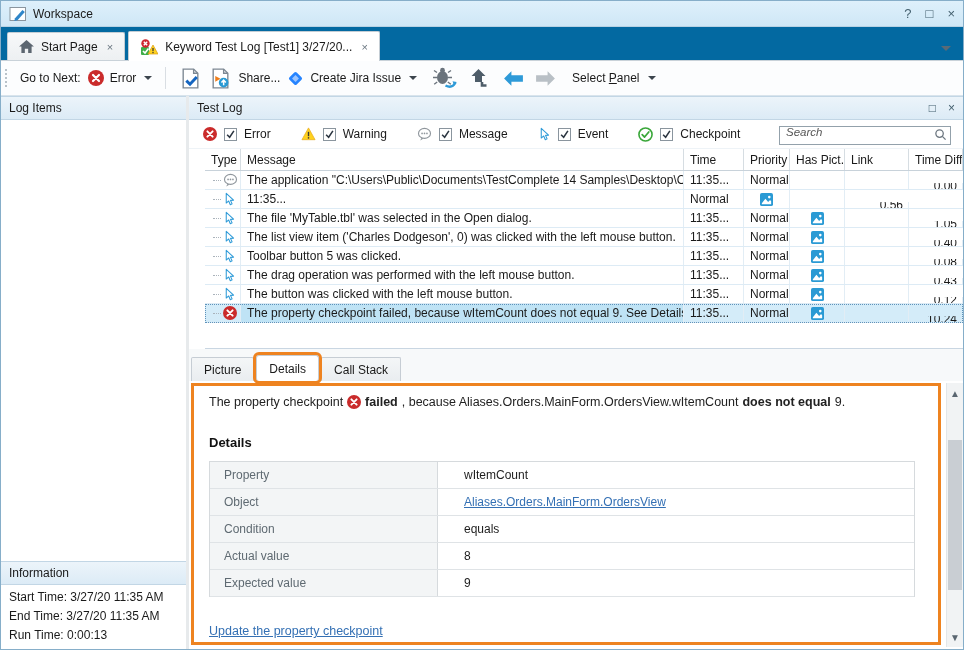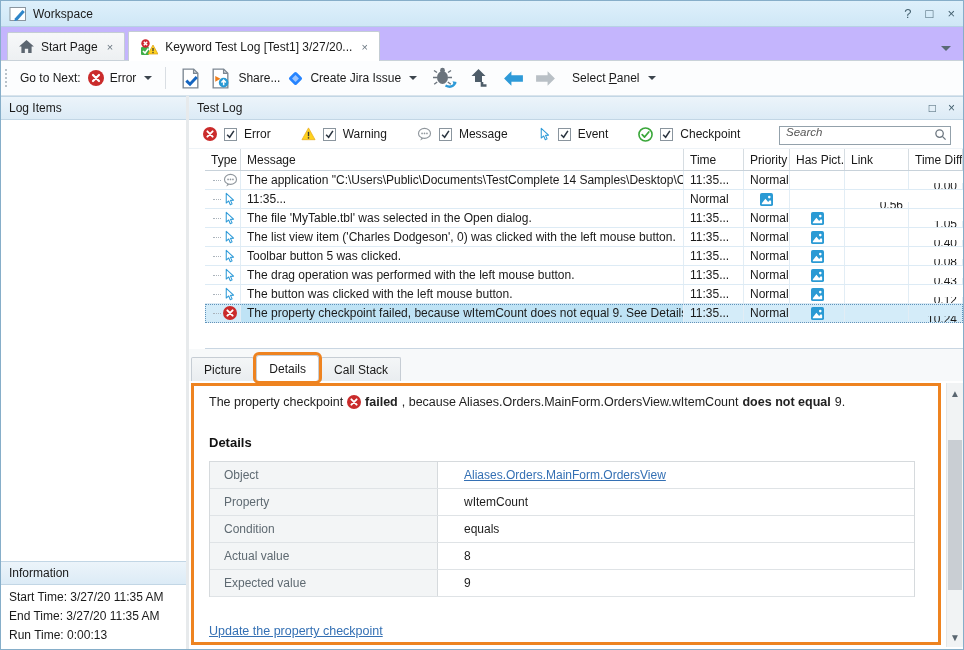--- a/index.html
+++ b/index.html
@@ -15,21 +15,21 @@
     background:linear-gradient(#def0fb,#cfe7f6);
     border-bottom:1px solid #b7d2e4;
     display:flex; align-items:center; padding:0 8px;
   }
   .titlebar .wtitle { margin-left:6px; }
   .win-controls { margin-left:auto; display:flex; gap:14px; color:#44606f; font-size:13px; }
   .win-controls span { cursor:default; }
   
   .tabstrip {
     position:absolute; left:0; top:26px; right:0; height:34px;
-    background:#c4b5fd; border-bottom:1px solid #c9d2d9;
+    background:#0369a1; border-bottom:1px solid #c9d2d9;
     display:flex; align-items:flex-end; padding-left:6px;
   }
   .dtab {
     display:flex; align-items:center; gap:7px; height:28px; padding:0 11px;
     border:1px solid #c4cdd4; border-bottom:none; border-radius:2px 2px 0 0;
     background:linear-gradient(#f7f8f9,#edf0f2); margin-right:3px; white-space:nowrap;
   }
   .dtab.active { background:#fff; height:30px; margin-bottom:-1px; z-index:2; }
   .tab-close { color:#6a7680; font-size:11px; margin-left:2px; }
   .tab-overflow { position:absolute; right:12px; bottom:9px; width:0; height:0;
@@ -567,30 +567,30 @@
               </svg>
           </span>
           <b>failed</b>
             <span>, because Aliases.Orders.MainForm.OrdersView.wItemCount</span>
           <b>does not equal</b>
             <span>9.</span>
         </div>
         <div class="dheading">Details</div>
         <div class="dtable" id="dtable">
             <div class="drow">
+              <div class="dl">Property</div>
+              <div class="dv">wItemCount</div>
+            </div>
+            <div class="drow">
               <div class="dl">Object</div>
               <div class="dv">
                 <a class="lnk">Aliases.Orders.MainForm.OrdersView</a>
               </div>
             </div>
             <div class="drow">
-              <div class="dl">Property</div>
-              <div class="dv">wItemCount</div>
-            </div>
-            <div class="drow">
               <div class="dl">Condition</div>
               <div class="dv">equals</div>
             </div>
             <div class="drow">
               <div class="dl">Actual value</div>
               <div class="dv">8</div>
             </div>
             <div class="drow">
               <div class="dl">Expected value</div>
               <div class="dv">9</div>

